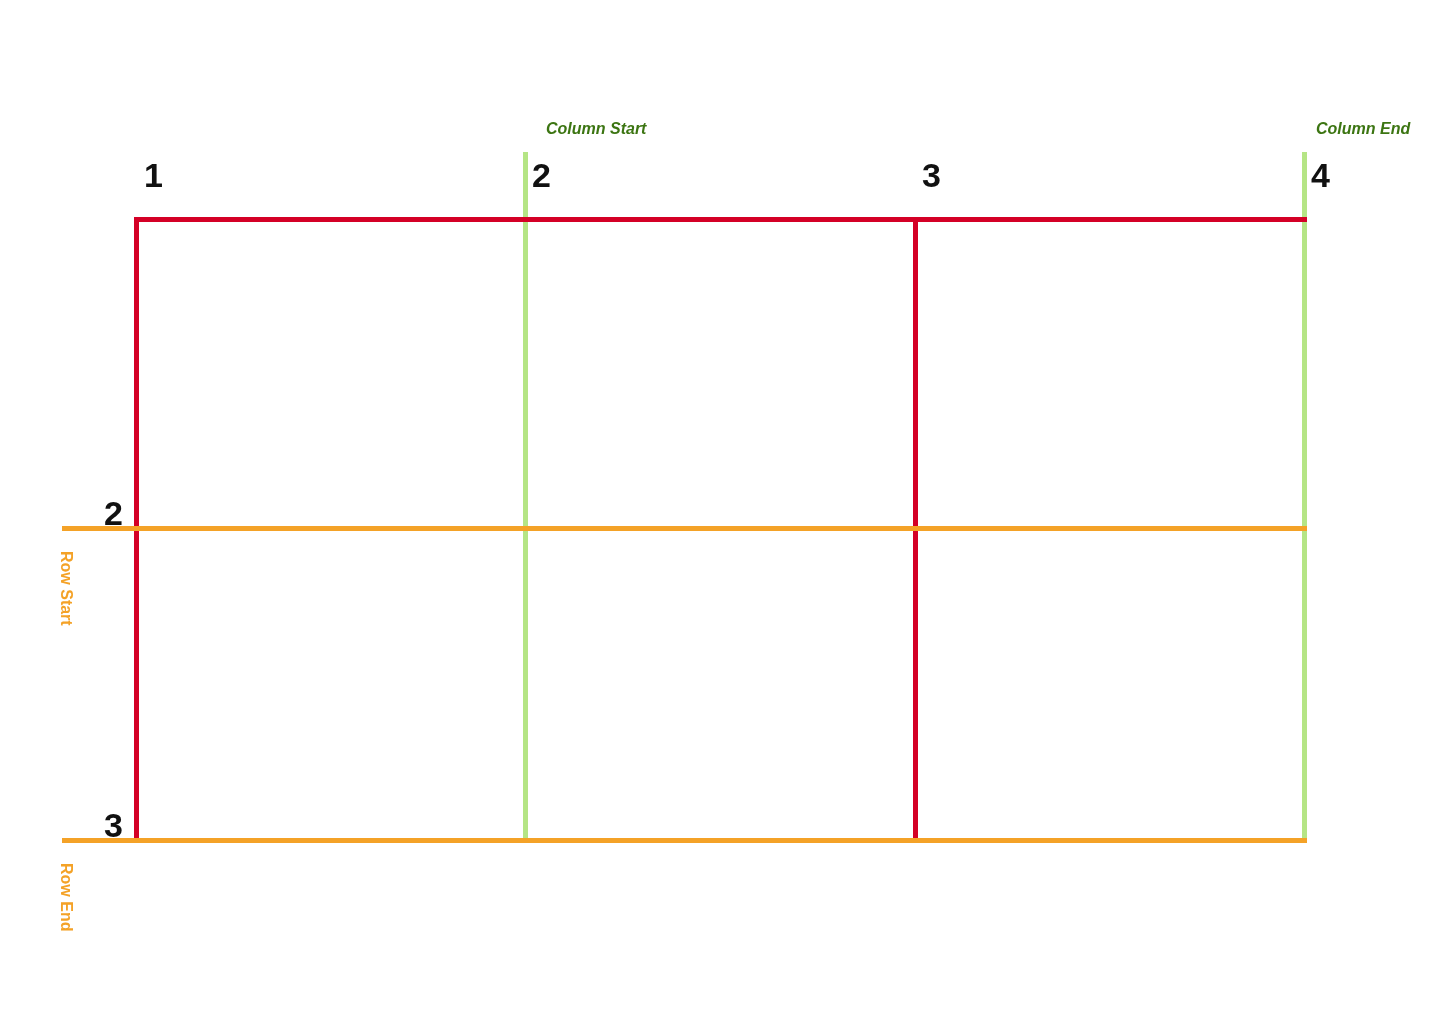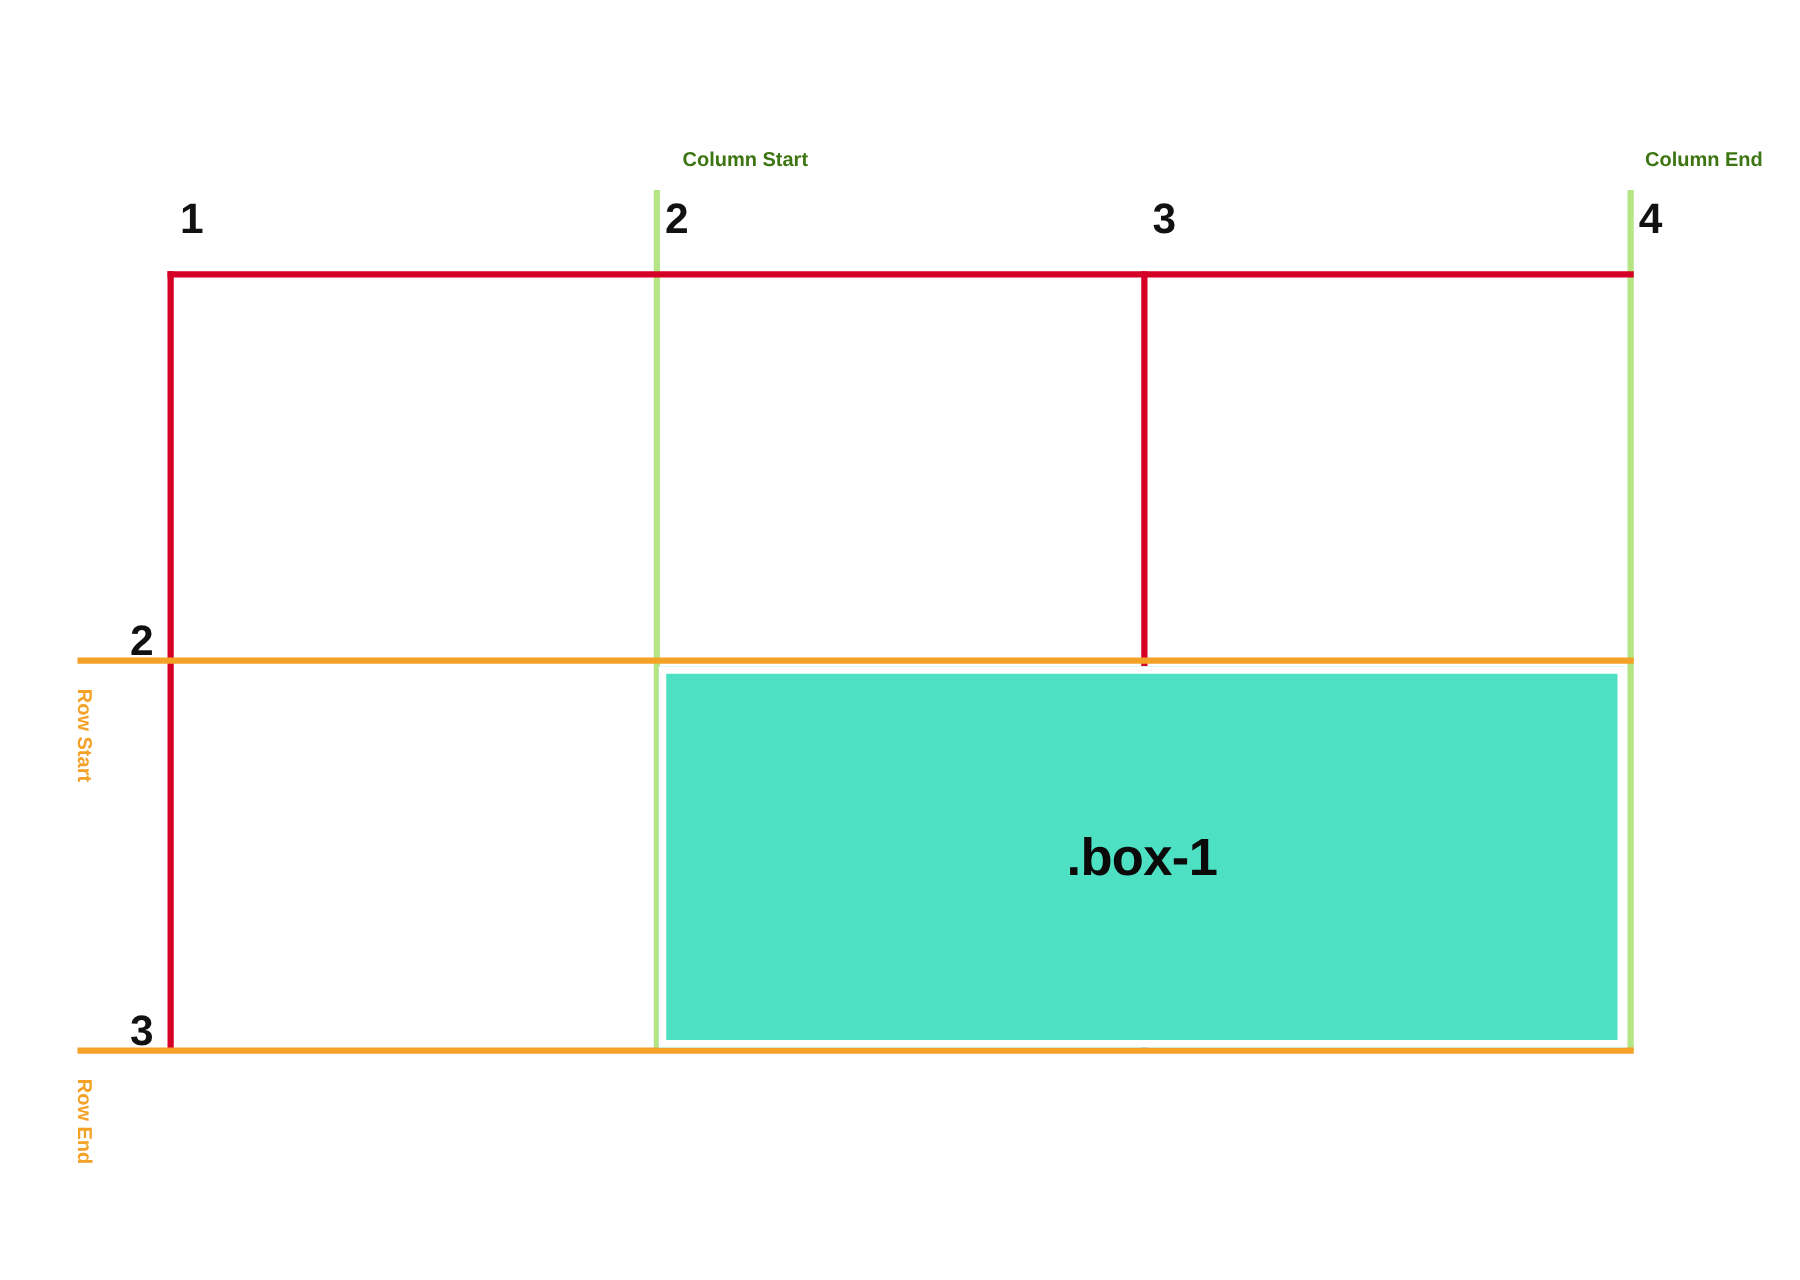--- a/index.html
+++ b/index.html
@@ -46,21 +46,21 @@
   }
 
   
   .name-label {
     position: absolute;
     font-size: 16px;
     font-weight: bold;
     line-height: 1;
     white-space: nowrap;
   }
-  .name-col { color: #3c7512; }
+  .name-col { color: #3c7512; font-style: italic; }
   .name-row {
     color: #f4a227;
     transform-origin: left top;
     transform: rotate(90deg);
   }
 
   
   .box {
     position: absolute;
     background: #4de0c2;
@@ -89,23 +89,20 @@
   <div class="hline line-red" style="left:134px; top:217px; width:1173px;"></div>
 
   <div class="vline line-red" style="left:134px; top:217px; height:625px;"></div>
 
   <div class="vline line-red" style="left:913px; top:217px; height:625px;"></div>
 
   <div class="hline line-orange" style="left:62px; top:526px; width:1245px;"></div>
 
   <div class="hline line-orange" style="left:62px; top:838px; width:1245px;"></div>
 
-  <div class="box" style="left:527px; top:533px; width:773px; height:305px;">
-    <span class="box-label">.box-1</span>
-  </div>
 
   <div class="num" style="left:144px; top:158px;">1</div>
 
   <div class="num" style="left:532px; top:158px;">2</div>
 
   <div class="num" style="left:922px; top:158px;">3</div>
 
   <div class="num" style="left:1311px; top:158px;">4</div>
 
   <div class="num" style="left:104px; top:496px;">2</div>

